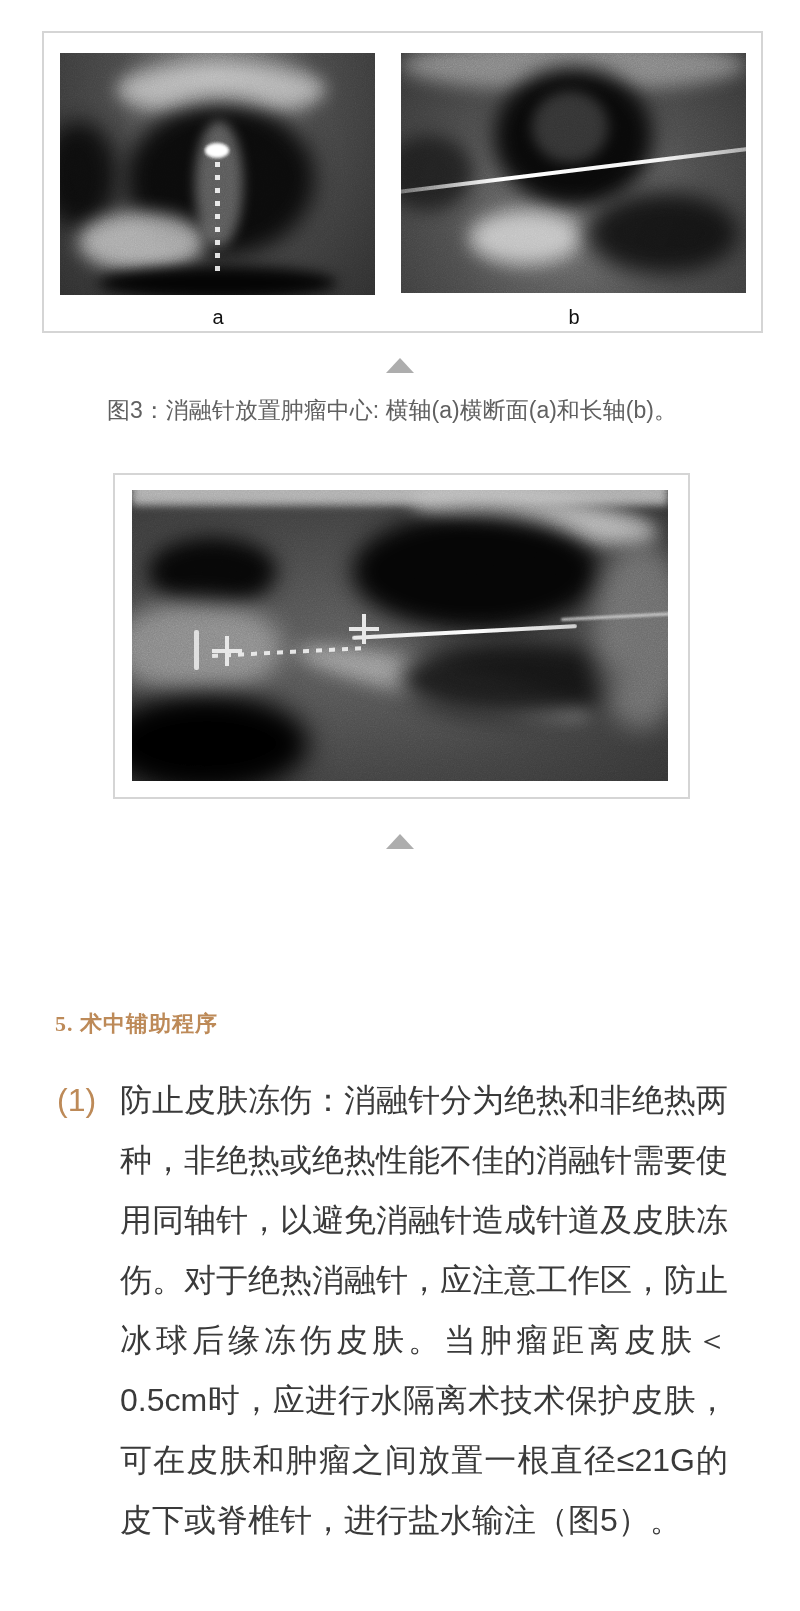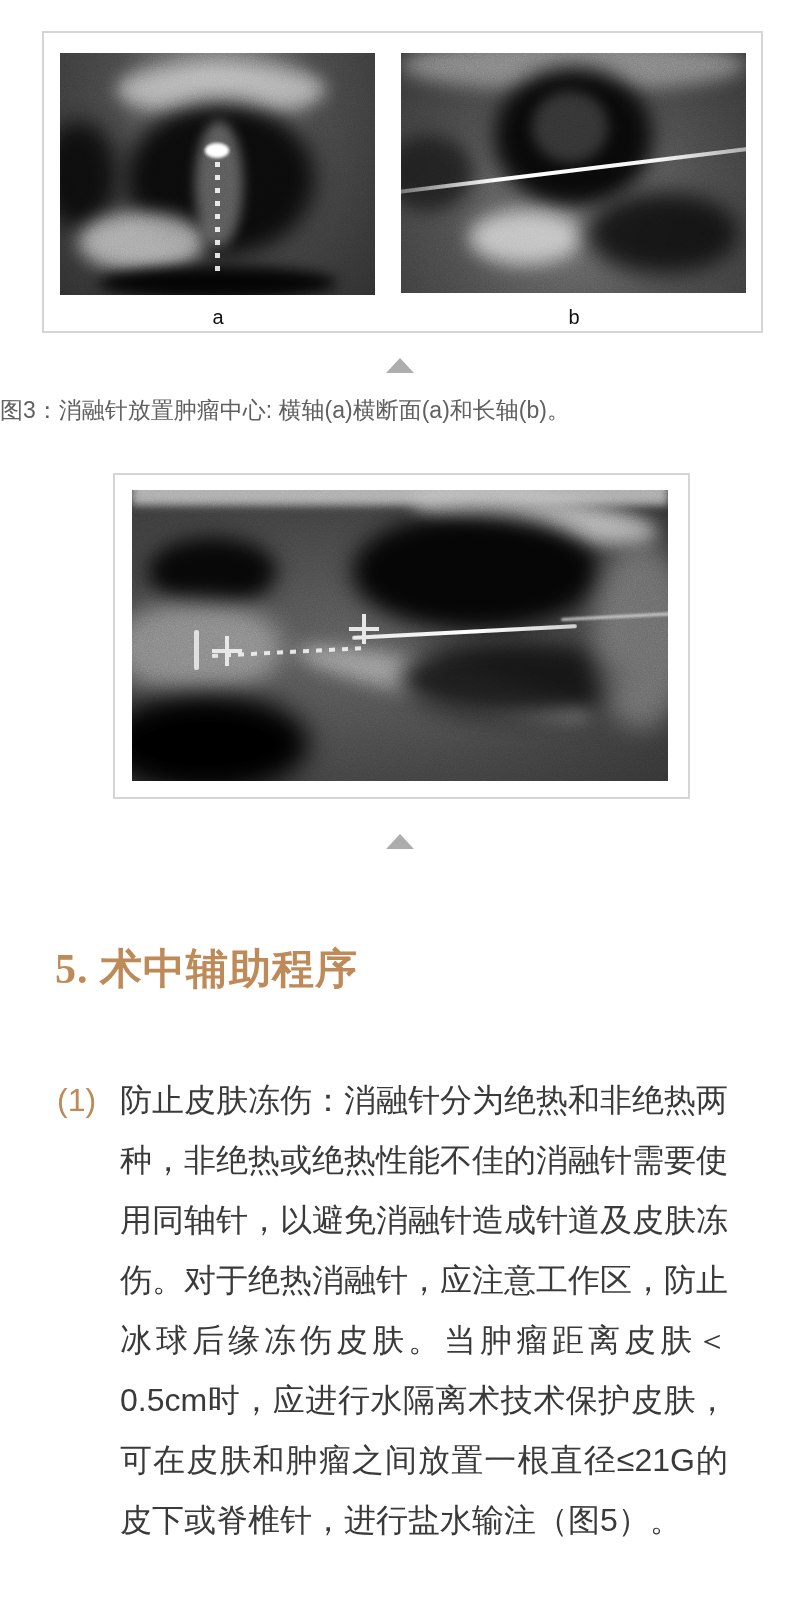--- a/index.html
+++ b/index.html
@@ -21,27 +21,27 @@
 
   .panel-label{position:absolute;top:274px;width:120px;text-align:center;font-size:20px;color:#111111;line-height:20px;}
   .label-a{left:114px;}
   .label-b{left:470px;}
 
   
   .tri{position:absolute;width:0;height:0;border-left:14px solid transparent;border-right:14px solid transparent;
        border-bottom:15px solid #adadad;}
   .tri1{left:386px;top:358px;}
   .tri2{left:386px;top:834px;}
-  .caption{position:absolute;left:0;width:784px;text-align:left;font-size:23px;line-height:28px;color:#606060;}
+  .caption{position:absolute;left:0;width:784px;text-align:center;font-size:23px;line-height:28px;color:#606060;}
   .cap3{top:396px;}
   .cap4{top:848px;}
 
   
-  .heading{position:absolute;left:55px;top:948px;font-family:"Liberation Serif", serif;font-weight:bold;
-           font-size:42px;line-height:42px;color:#bd8a58;letter-spacing:1px;}
+  .heading{position:absolute;left:55px;top:1003px;font-family:"Liberation Serif", serif;font-weight:bold;
+           font-size:22px;line-height:42px;color:#bd8a58;letter-spacing:1px;}
 
   
   .para{position:absolute;left:57px;top:1070px;width:671px;display:flex;align-items:flex-start;}
   .para .marker{flex:0 0 63px;font-size:32px;line-height:60px;color:#bd8a58;}
   .para .ptext{flex:0 0 608px;width:608px;font-size:32px;line-height:60px;color:#3a3a3a;
                text-align:justify;letter-spacing:0;}
 
   
   .needle-dot{position:absolute;background:#ffffff;border-radius:50%;filter:blur(1.5px);}
   .vdots{position:absolute;width:5px;opacity:.9;filter:blur(.5px);

